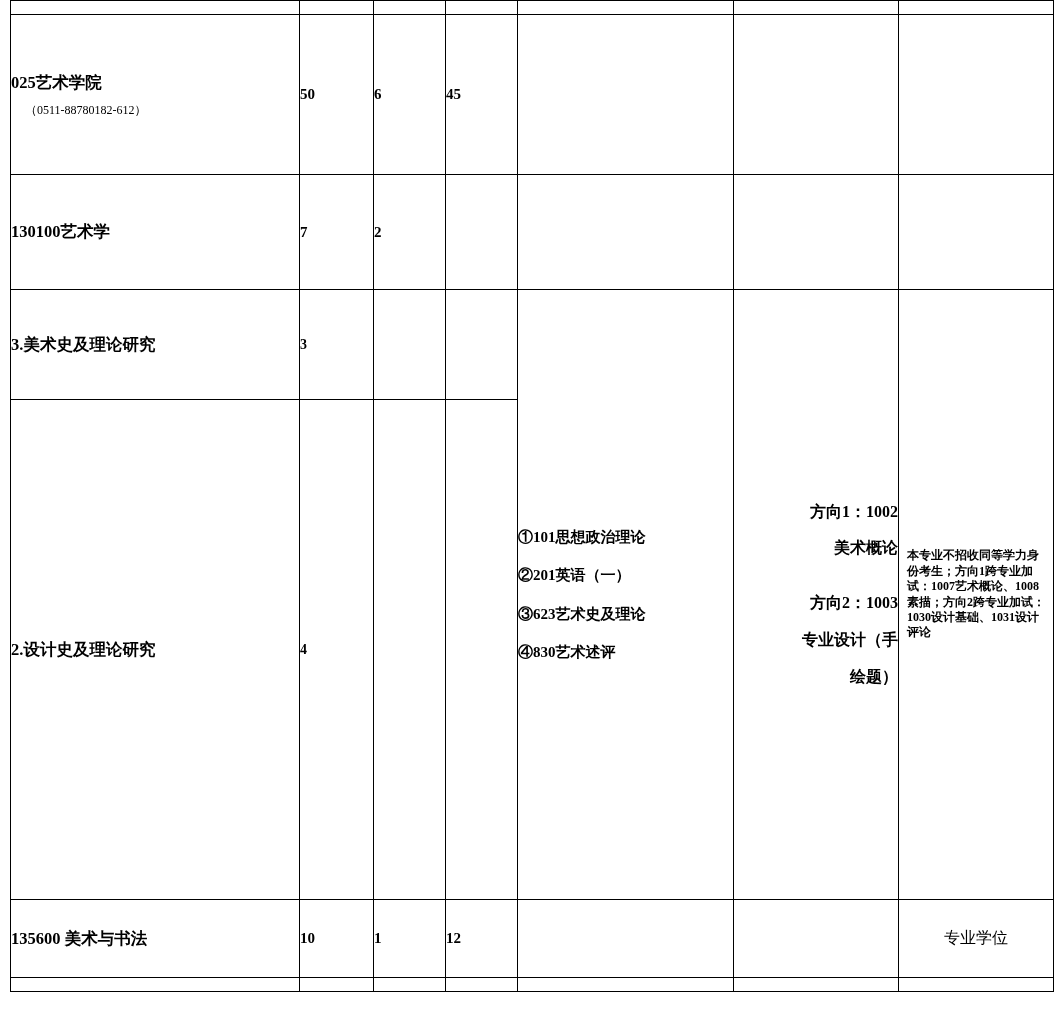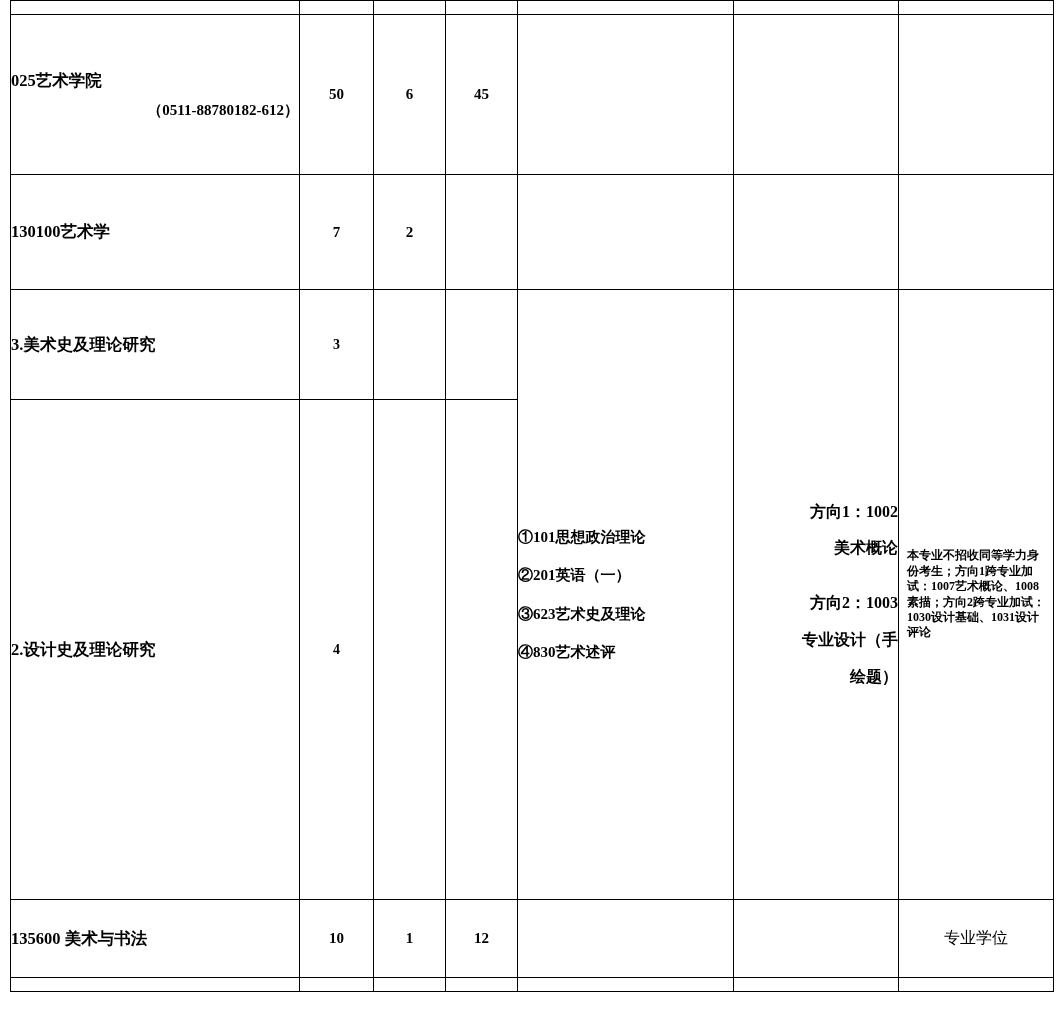--- a/index.html
+++ b/index.html
@@ -41,27 +41,25 @@
   col.c6 { width: 155px; }
 
   .cell-name {
     padding: 8px 10px 8px 12px;
     font-size: 16.5px;
     font-weight: bold;
     line-height: 1.9;
   }
   .cell-name .sub {
     display: block;
-    font-size: 15px;
-    font-weight: bold;
+    font-size: 12px;
+    font-weight: normal;
     padding-left: 14px;
-    text-align: right;
   }
   .num {
-    text-align: center;
     font-size: 15px;
     font-weight: bold;
   }
   .num.small {
     font-size: 14px;
   }
   .subject-list {
     padding: 14px 6px 14px 14px;
     font-size: 15px;
     font-weight: bold;

